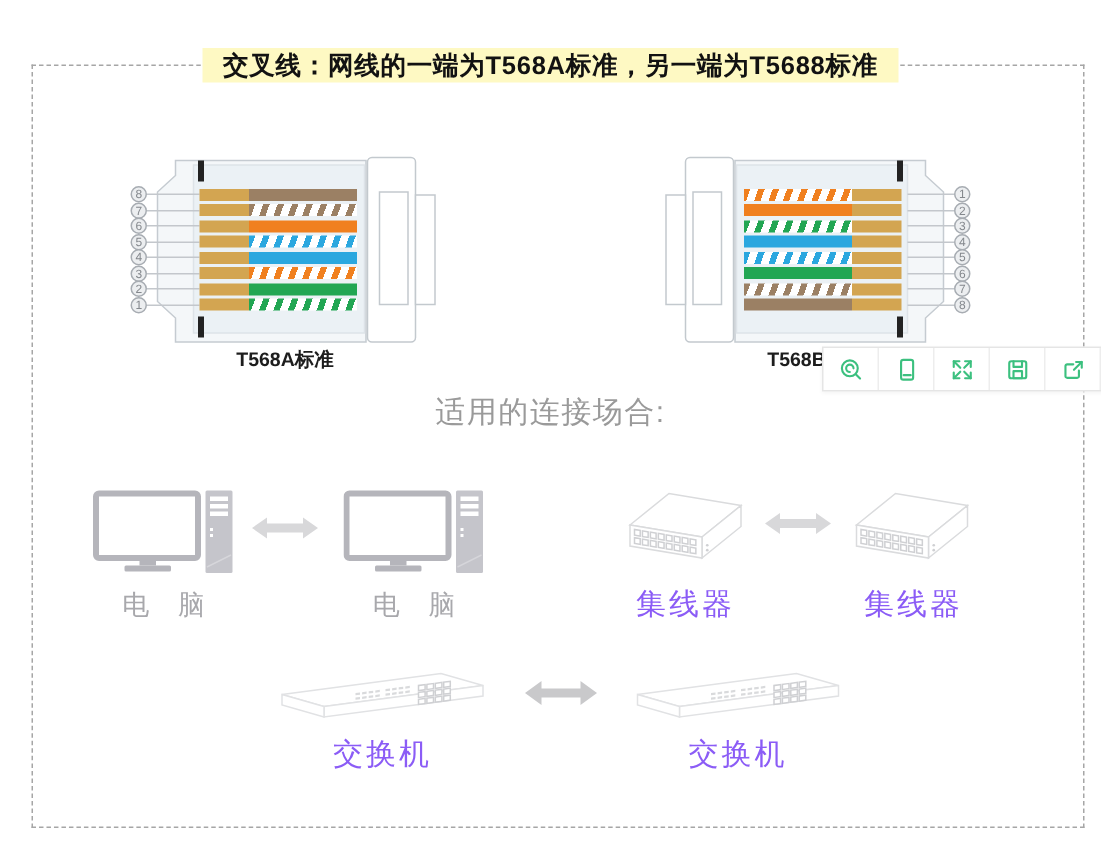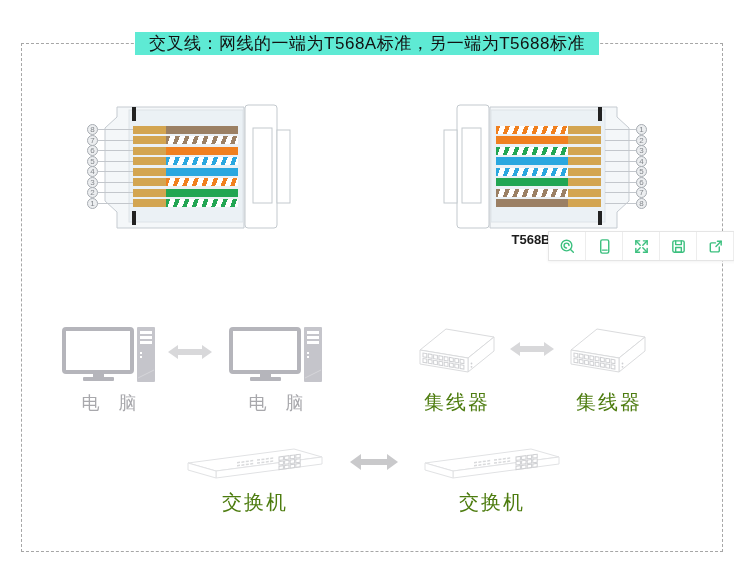--- a/index.html
+++ b/index.html
@@ -3,22 +3,22 @@
 <meta charset="utf-8">
 <style>
   html,body{margin:0;padding:0;background:#fff;}
   .canvas{position:relative;width:734px;height:570px;background:#fff;overflow:hidden;
           font-family:"Liberation Sans",sans-serif;}
   
   .frame{position:absolute;left:21px;top:43px;width:700px;height:507px;
          border:1px dashed #a6a6a6;}
   
   .title-wrap{position:absolute;left:0;top:32px;width:100%;text-align:center;z-index:3;}
-  .title-wrap span{display:inline-block;background:#5eead4;padding:0 14px;
-         font-size:17px;font-weight:normal;color:#121212;letter-spacing:.5px;}
+  .title-wrap span{display:inline-block;background:#fef9c3;padding:0 14px;
+         font-size:17px;font-weight:bold;color:#121212;letter-spacing:.5px;}
   
   .connector{position:absolute;top:100px;width:210px;height:150px;}
   .connector svg{position:absolute;left:0;top:0;}
   .conn-left{left:85px;}
   .conn-right{left:439px;}
   .pinrow{position:absolute;display:flex;align-items:center;height:11px;}
   .pinrow.l{left:2px;width:46px;}
   .pinrow.r{left:166px;width:42px;}
   .badge{flex:0 0 11px;width:11px;height:11px;box-sizing:border-box;border-radius:50%;
          background:#eceef0;border:1px solid #a7acb2;color:#84888d;font-size:8px;
@@ -53,21 +53,21 @@
   .tool{flex:0 0 36px;display:flex;align-items:center;justify-content:center;
         border-left:1px solid #ededed;cursor:pointer;}
   .tool:first-child{border-left:none;}
   .tool svg{stroke:#3cc07f;fill:none;stroke-width:1.5;stroke-linecap:round;stroke-linejoin:round;}
   
   .heading{position:absolute;left:0;top:261px;width:100%;text-align:center;
          font-size:20px;color:#9a9a9a;letter-spacing:1px;}
   .dev{position:absolute;}
   .dev-label{position:absolute;text-align:center;}
   .lbl-pc{font-size:18px;color:#a8a8ac;letter-spacing:1.05em;margin-right:-1.05em;white-space:nowrap;}
-  .lbl-hub,.lbl-switch{font-size:20px;color:#4d7c0f;letter-spacing:2px;white-space:nowrap;}
+  .lbl-hub,.lbl-switch{font-size:20px;color:#8b5cf6;letter-spacing:2px;white-space:nowrap;}
   .arrow{position:absolute;}
 </style>
 </head>
 <body>
 
 <div class="canvas">
 
   <div class="frame"></div>
 
   <div class="title-wrap">
@@ -219,20 +219,21 @@
     <div class="wire" style="top:89px">
         <span class="strand s-brown"></span>
         <span class="contact"></span>
       </div>
     <div class="wire" style="top:99px">
         <span class="strand w-brown"></span>
         <span class="contact"></span>
       </div>
   </div>
 
+  <div class="conn-label left">T568A标准</div>
   <div class="conn-label right">T568B标准</div>
 
 
   <div class="toolbar">
     <div class="tool">
       <svg width="17" height="17" viewBox="0 0 18 18">
           <circle cx="8" cy="8" r="5.6"></circle>
           <path d="M12.2,12.2 L15.2,15.2"></path>
           <path d="M10.6,8 a2.6,2.6 0 1 0 -2.6,2.6"></path>
         </svg>
@@ -267,20 +268,21 @@
           <path d="M13,9.5 v4 a1.2,1.2 0 0 1 -1.2,1.2 H4.7 a1.2,1.2 0 0 1 -1.2,-1.2 V6.4 a1.2,1.2 0 0 1 1.2,-1.2 H9"></path>
           <path d="M11,3.5 h4 v4"></path>
           <path d="M15,3.5 L9.5,9"></path>
         </svg>
     </div>
     <div class="tool">
       
     </div>
   </div>
 
+  <div class="heading">适用的连接场合:</div>
 
   <div class="dev" style="left:62px;top:326px">
     <svg width="94" height="60" viewBox="0 0 94 60">
         <rect x="2" y="3" width="68" height="43" rx="2" fill="#fff" stroke="#b5b5bb" stroke-width="4"></rect>
         <rect x="31" y="46" width="11" height="5" fill="#b5b5bb"></rect>
         <rect x="21" y="51" width="31" height="4" rx="1" fill="#b5b5bb"></rect>
         <rect x="75" y="1" width="18" height="55" rx="1" fill="#c5c5cb"></rect>
         <rect x="78" y="5" width="12" height="3" fill="#fff"></rect>
         <rect x="78" y="10" width="12" height="3" fill="#fff"></rect>
         <rect x="78" y="15" width="12" height="3" fill="#fff"></rect>

